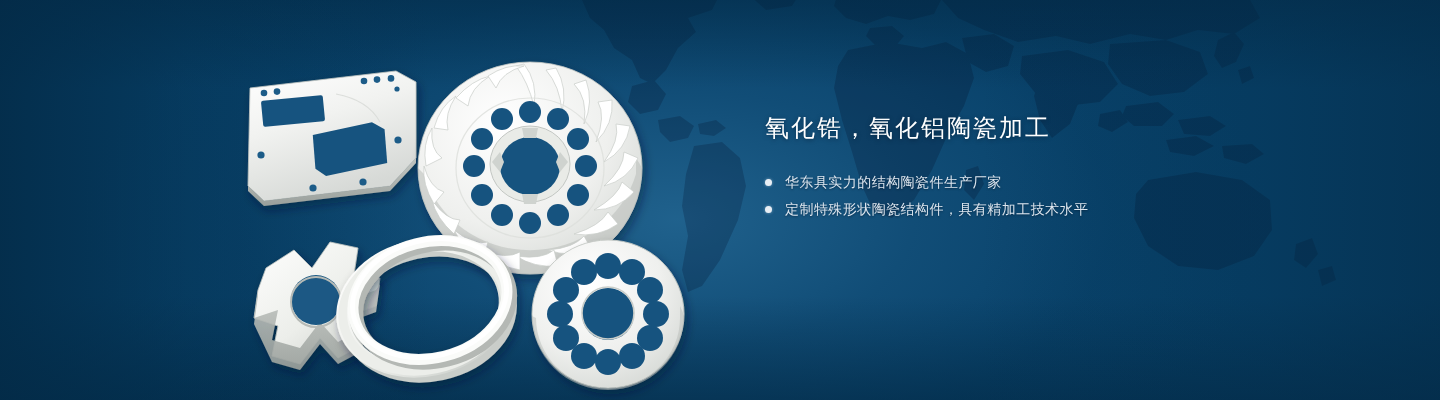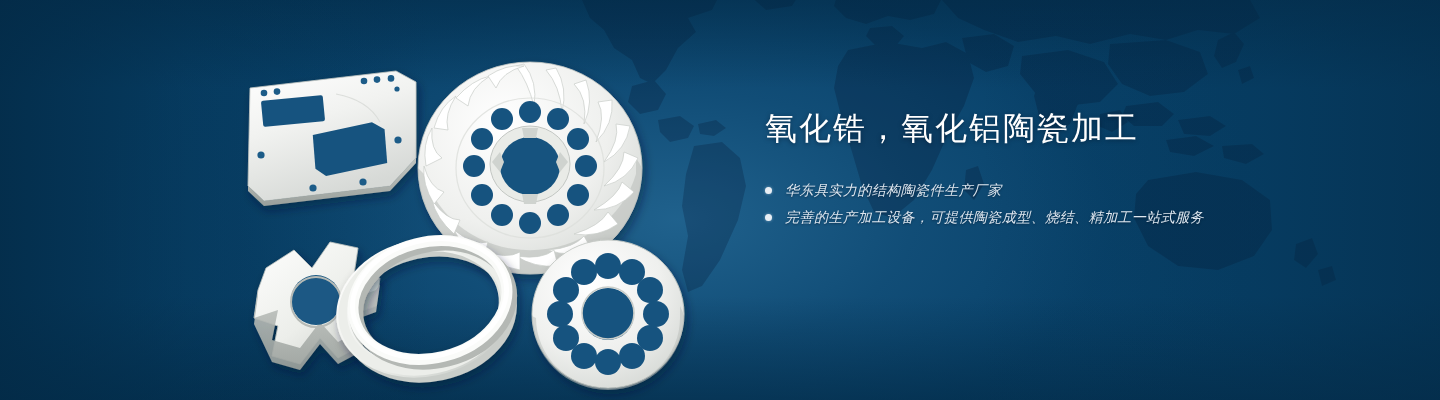--- a/index.html
+++ b/index.html
@@ -41,25 +41,25 @@
   }
   .world-map svg { width:100%; height:100%; display:block; }
 
   
   .products { position:absolute; left:228px; top:36px; width:470px; height:352px; }
   .products svg { width:100%; height:100%; display:block; overflow:visible; }
 
   
   .copy { position:absolute; left:765px; top:106px; width:620px; }
   .headline {
-    color:#ffffff; font-size:32px; line-height:44px; letter-spacing:2.0px;
+    color:#ffffff; font-size:24px; line-height:44px; letter-spacing:2.0px;
     font-weight:400; white-space:nowrap;
     text-shadow:0 1px 4px rgba(0,20,40,0.55);
   }
-  .bullets { margin-top:29px; list-style:none;font-style:italic; }
+  .bullets { margin-top:21px; list-style:none; }
   .bullet {
     display:flex; align-items:center; height:22px; margin-bottom:5px;
   }
   .bullet-dot {
     width:7px; height:7px; border-radius:50%;
     background:#e8eef4; flex:0 0 auto; margin-right:13px;
     box-shadow:0 0 3px rgba(200,225,245,0.55);
   }
   .bullet-text {
     color:#dde6ef; font-size:14px; line-height:22px; letter-spacing:0.45px;
@@ -295,18 +295,18 @@
 
   <div class="copy">
     <div class="headline">氧化锆，氧化铝陶瓷加工</div>
     <ul class="bullets">
       <li class="bullet">
         <span class="bullet-dot"></span>
         <span class="bullet-text">华东具实力的结构陶瓷件生产厂家</span>
       </li>
       <li class="bullet">
         <span class="bullet-dot"></span>
-        <span class="bullet-text">完善的生产加工设备，可提供陶瓷成型、烧结、精加工一站式服务</span>
+        <span class="bullet-text">定制特殊形状陶瓷结构件，具有精加工技术水平</span>
       </li>
     </ul>
   </div>
 
 </div>
 
 </body></html>

